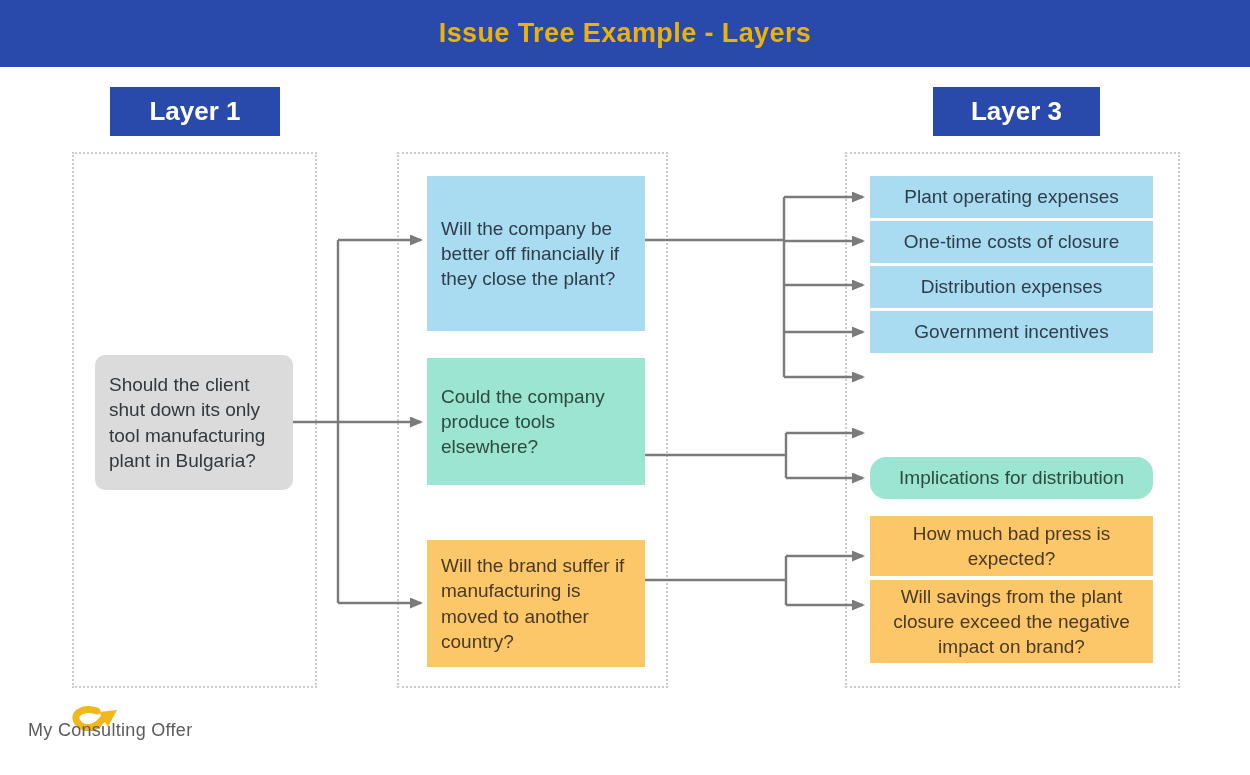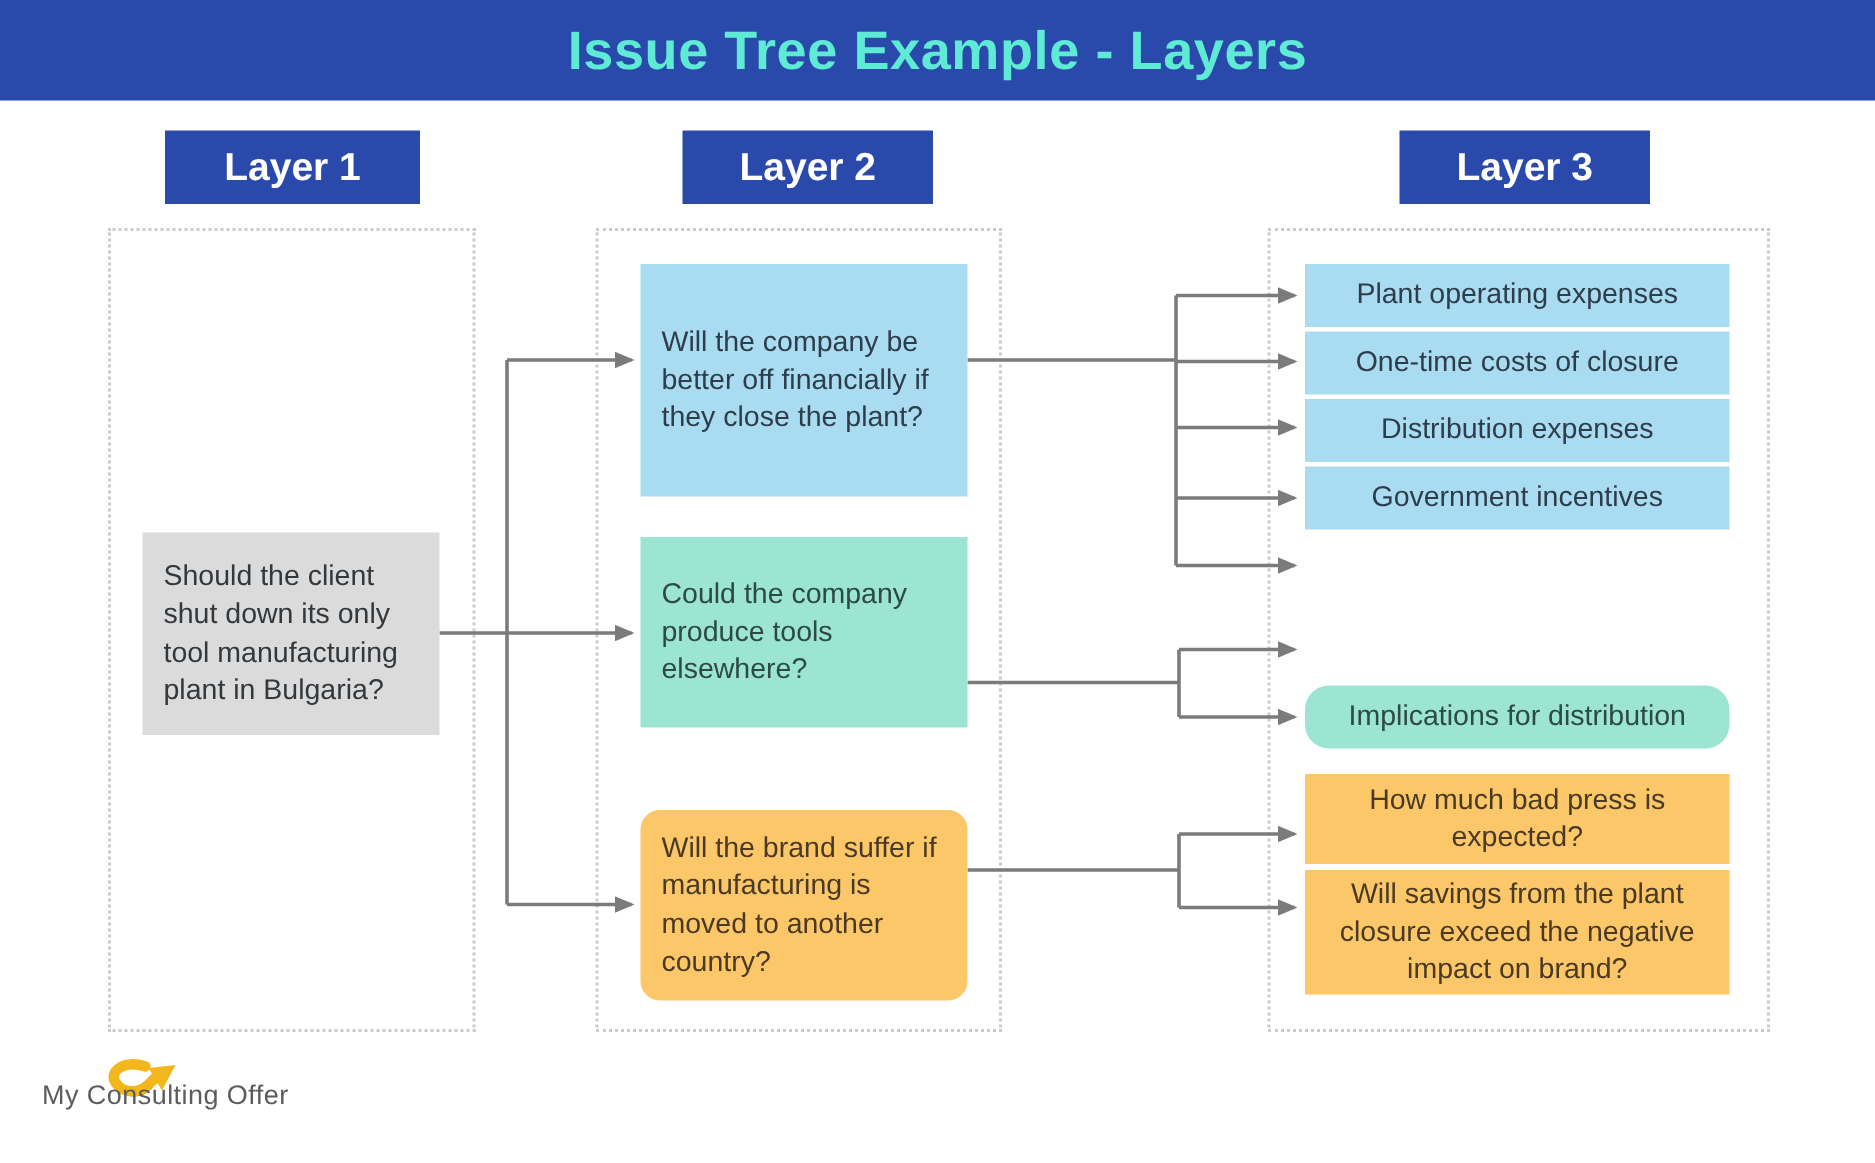--- a/index.html
+++ b/index.html
@@ -3,51 +3,51 @@
 <meta charset="utf-8">
 <style>
   * { margin:0; padding:0; box-sizing:border-box; }
   html,body { width:1250px; height:775px; background:#ffffff; overflow:hidden; }
   body { font-family:"Liberation Sans","DejaVu Sans",sans-serif; }
   .canvas { position:relative; width:1250px; height:775px; background:#ffffff; }
 
   
   .title-bar { position:absolute; left:0; top:0; width:1250px; height:67px;
     background:#2a4aab; display:flex; align-items:center; justify-content:center; }
-  .title-bar h1 { color:#5eead4; font-size:36px; font-weight:600; letter-spacing:0.4px; }
+  .title-bar h1 { color:#eab308; font-size:27px; font-weight:600; letter-spacing:0.4px; }
 
   
   .layer-label { position:absolute; top:87px; height:49px; background:#2a4aab;
     color:#ffffff; font-size:26px; font-weight:700; display:flex;
     align-items:center; justify-content:center; }
   .ll1 { left:110px; width:170px; }
   .ll2 { left:455px; width:167px; }
   .ll3 { left:933px; width:167px; }
 
   
   .dotted-col { position:absolute; top:152px; height:536px; border:2px dotted #cbcbcb; }
   .col1 { left:72px;  width:245px; }
   .col2 { left:397px; width:271px; }
   .col3 { left:845px; width:335px; }
 
   
   .box { position:absolute; display:flex; align-items:center;
     font-size:19px; line-height:1.32; color:#363d44; }
   .left   { justify-content:flex-start; text-align:left;  padding:10px 14px; }
   .center { justify-content:center;     text-align:center; padding:2px 8px; }
-  .gray   { background:#dbdbdb; color:#33383d; }
+  .gray   { background:#dbdbdb; color:#33383d;border-radius:10px; }
   .blue   { background:#a9dcf1; color:#2e3d4a; }
   .teal   { background:#9be5d2; color:#2d4a44; }
   .orange { background:#fbc768; color:#4a3a25; }
 
   .root-box { left:95px;  top:355px; width:198px; height:135px; }
   .l2-box   { left:427px; width:218px; }
   .l2a { top:176px; height:155px; }
   .l2b { top:358px; height:127px; }
-  .l2c { top:540px; height:127px;border-radius:13px; }
+  .l2c { top:540px; height:127px; }
 
   .l3-box { left:870px; width:283px; }
   .b1 { top:176px; height:42px; }
   .b2 { top:221px; height:42px; }
   .b3 { top:266px; height:42px; }
   .b4 { top:311px; height:42px; }
   .b5 { top:356px; height:42px; }
   .t1 { top:412px; height:42px; }
   .t2 { top:457px; height:42px;border-radius:16px; }
   .o1 { top:516px; height:60px; }
@@ -64,21 +64,20 @@
 </head>
 <body>
 
 <div class="canvas">
 
   <div class="title-bar">
     <h1>Issue Tree Example - Layers</h1>
   </div>
 
   <div class="layer-label ll1">Layer 1</div>
-  <div class="layer-label ll2">Layer 2</div>
   <div class="layer-label ll3">Layer 3</div>
 
   <div class="dotted-col col1"></div>
   <div class="dotted-col col2"></div>
   <div class="dotted-col col3"></div>
 
   <svg class="connectors" viewBox="0 0 1250 775" xmlns="http://www.w3.org/2000/svg">
     <defs>
       <marker id="ah" markerUnits="userSpaceOnUse" markerWidth="13" markerHeight="11" refX="11" refY="5.5" orient="auto">
         <path d="M0,0 L13,5.5 L0,11 Z" fill="#7b7b7b"></path>

